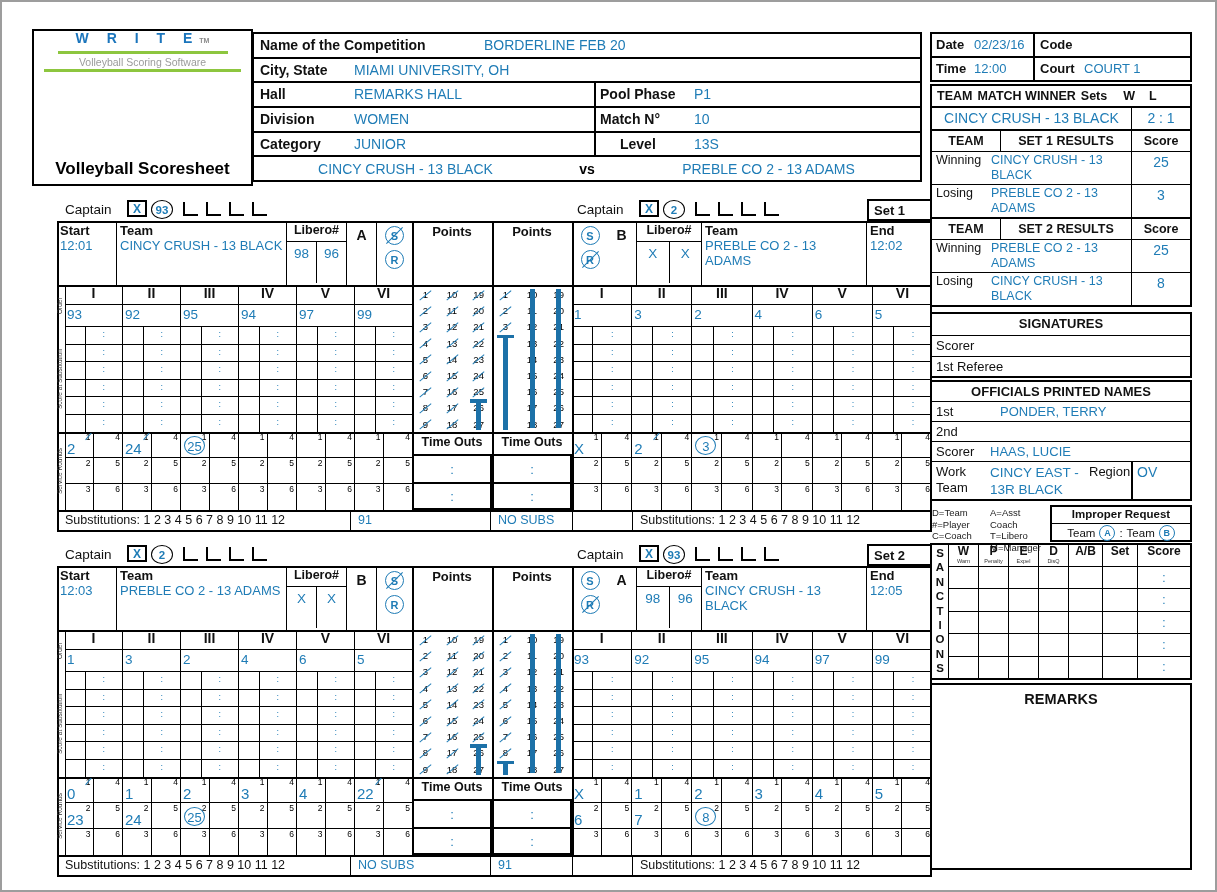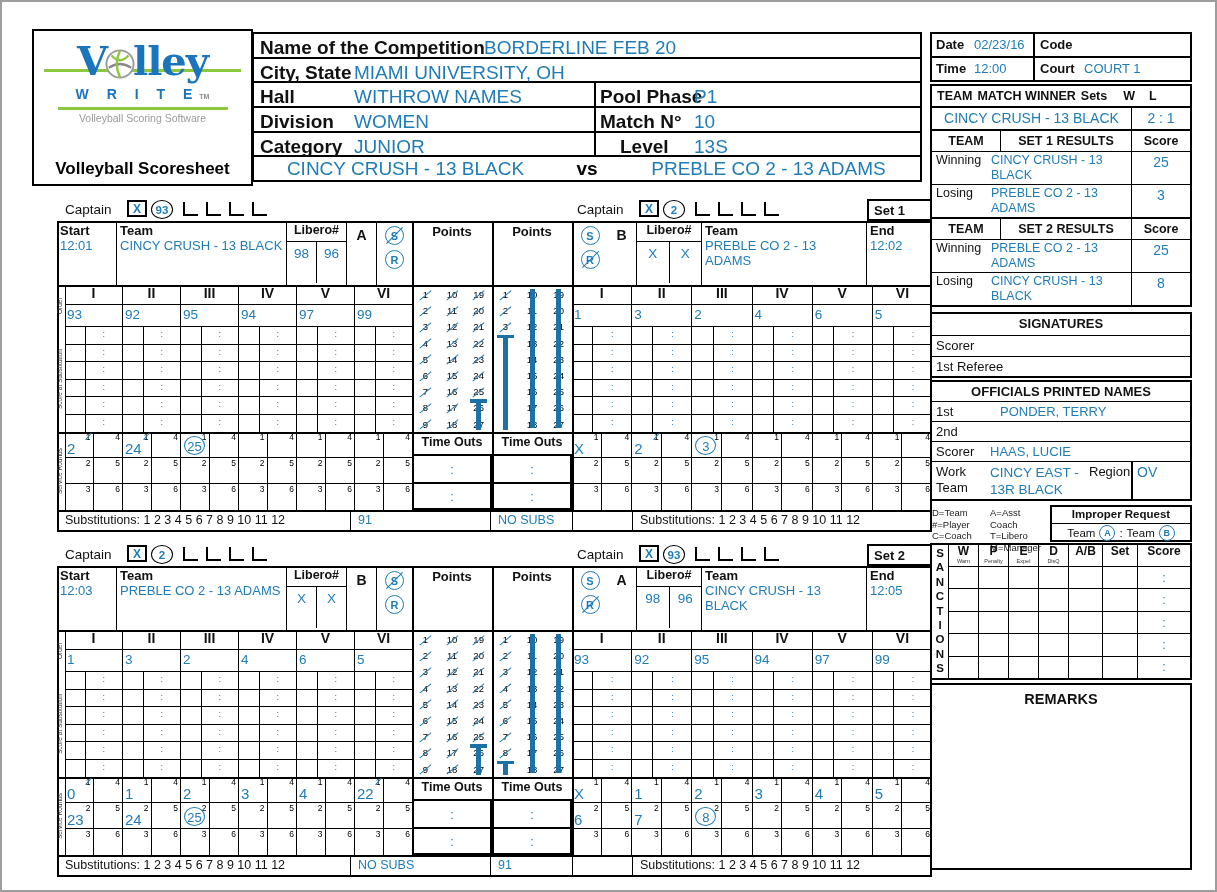--- a/index.html
+++ b/index.html
@@ -19,21 +19,21 @@
   .lg-ball{display:inline-block;vertical-align:-4px;margin:0 -2px;}
   .lg-write{position:relative;font-size:14px;font-weight:bold;color:#1b75bc;letter-spacing:7px;line-height:15px;}
   .lg-tm{font-size:7px;color:#8a8a8a;letter-spacing:0;}
   .lg-line2{width:170px;height:2.5px;background:#8dc63f;margin:3px auto 2px;}
   .lg-tag{font-size:10.5px;color:#9b9b9b;}
   .lg-title{margin-top:auto;padding-bottom:5px;font-size:17px;font-weight:bold;color:#000;}
 
   
   .info-table{left:250px;top:30px;width:670px;height:150px;border:2.5px solid #000;box-sizing:border-box;
               display:flex;flex-direction:column;}
-  .irow{flex:1;position:relative;border-bottom:2px solid #000;font-size:19px;}
+  .irow{flex:1;position:relative;border-bottom:2px solid #000;font-size:14px;}
   .irow:last-child{border-bottom:none;}
   .irow .lab{position:absolute;left:6px;top:3px;font-weight:bold;}
   .irow .val{position:absolute;top:3px;color:#1f7cb6;}
   .ivline{position:absolute;left:340px;top:0;bottom:0;width:2px;background:#000;}
   .irow6{display:flex;align-items:center;}
   .irow6 .t{flex:1;text-align:center;color:#1f7cb6;}
   .irow6 .vs{width:60px;text-align:center;font-weight:bold;color:#000;}
 
   
   .dc-table{left:928px;top:30px;width:262px;height:50px;border:2.5px solid #000;box-sizing:border-box;
@@ -204,45 +204,39 @@
   .subcell.first{border-left:none;padding-left:8px;}
 </style>
 </head>
 <body>
 
 <div class="page">
 
   <div class="abs logo-box">
     <div class="lg-art">
       <div class="lg-line1"></div>
-      <div class="lg-word"><span>V</span><span class="lg-ball"><svg width="30" height="30" viewBox="0 0 32 32">
-              <circle cx="16" cy="16" r="14.5" fill="#fff" stroke="#9a9a9a" stroke-width="2"></circle>
-              <path d="M4 20 Q16 12 28 20" stroke="#8a8a8a" stroke-width="2.5" fill="none"></path>
-              <path d="M16 2 Q9 16 16 30" stroke="#8dc63f" stroke-width="2.5" fill="none"></path>
-              <path d="M7 7 Q16 17 25 7" stroke="#8dc63f" stroke-width="2.5" fill="none"></path>
-            </svg></span><span>lley</span></div>
       <div class="lg-write"><span>W R I T E</span><span class="lg-tm">TM</span></div>
       <div class="lg-line2"></div>
       <div class="lg-tag">Volleyball Scoring Software</div>
     </div>
     <div class="lg-title">Volleyball Scoresheet</div>
   </div>
 
   <div class="abs info-table">
     <div class="irow">
       <span class="lab">Name of the Competition</span>
       <span class="val" style="left:230px">BORDERLINE FEB 20</span>
     </div>
     <div class="irow">
       <span class="lab">City, State</span>
       <span class="val" style="left:100px">MIAMI UNIVERSITY, OH</span>
     </div>
     <div class="irow">
       <span class="lab">Hall</span>
-      <span class="val" style="left:100px">WITHROW NAMES</span>
+      <span class="val" style="left:100px">REMARKS HALL</span>
       <div class="ivline"></div>
       <span class="lab" style="left:346px">Pool Phase</span>
       <span class="val" style="left:440px">P1</span>
     </div>
     <div class="irow">
       <span class="lab">Division</span>
       <span class="val" style="left:100px">WOMEN</span>
       <div class="ivline"></div>
       <span class="lab" style="left:346px">Match N°</span>
       <span class="val" style="left:440px">10</span>

